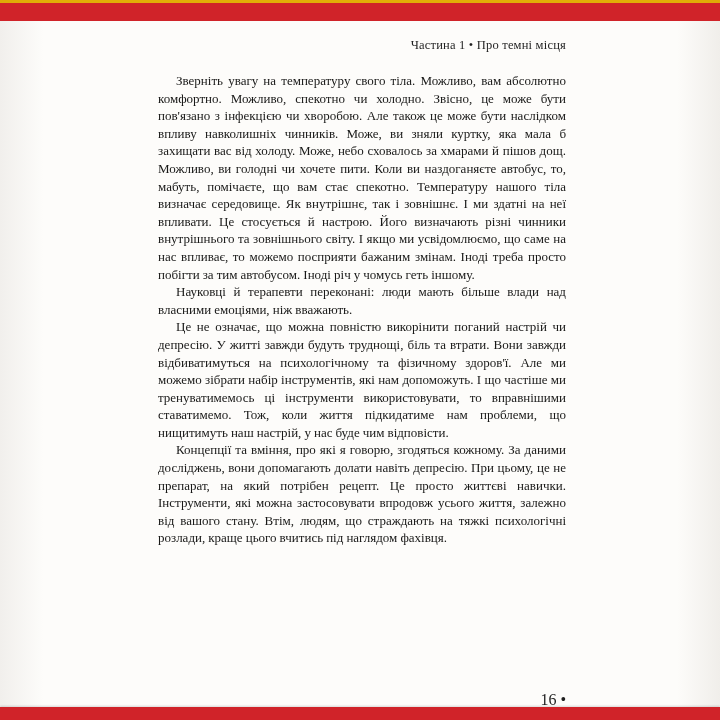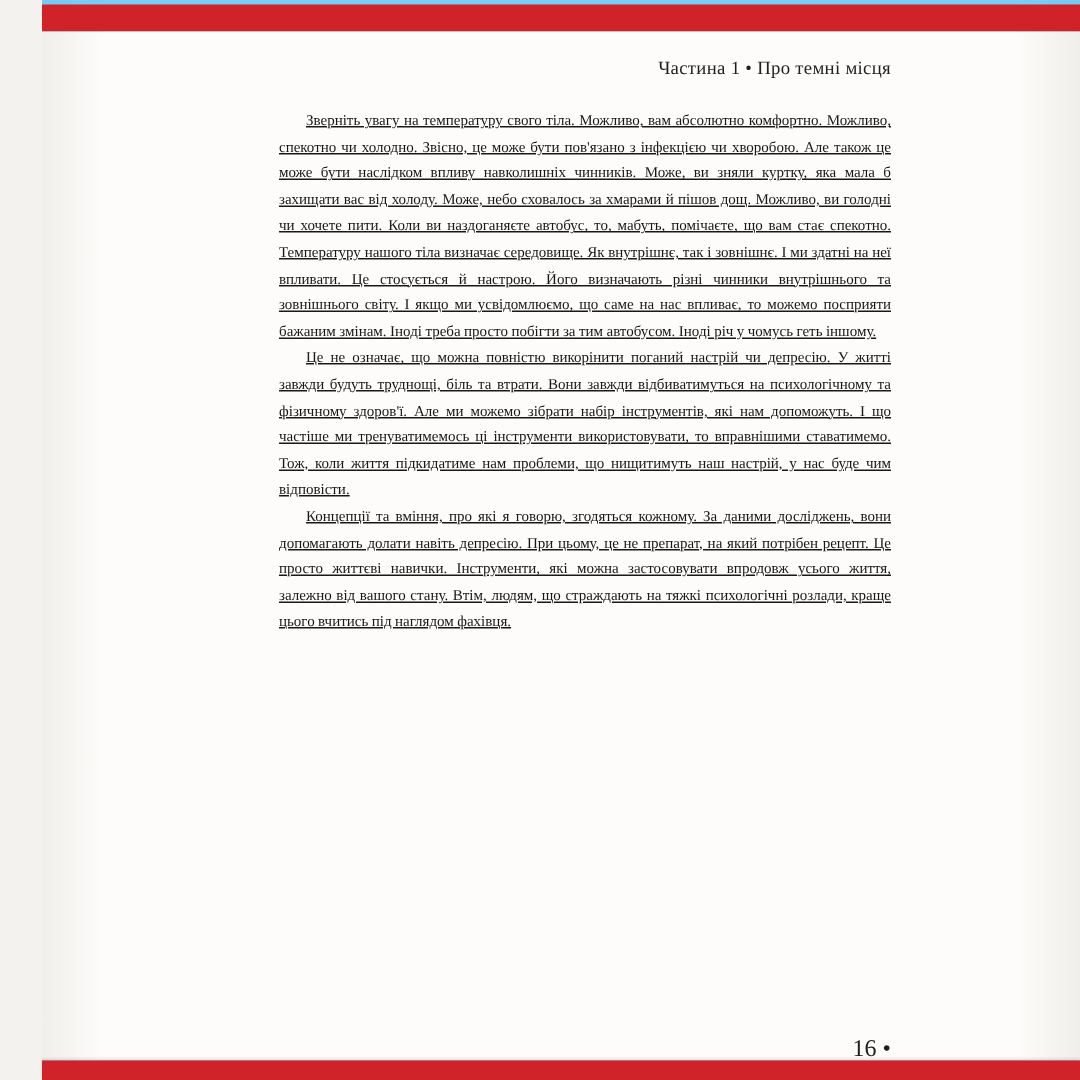--- a/index.html
+++ b/index.html
@@ -7,23 +7,22 @@
     padding: 0;
     width: 720px;
     height: 720px;
     overflow: hidden;
     background: #f3f2ef;
     font-family: "Liberation Serif", "DejaVu Serif", serif;
   }
   .photo-frame {
     position: absolute;
     inset: 0;
-    background: #7dd3fc;
+    background: #eab308;
     box-shadow: inset 0 0 46px rgba(0,0,0,0.07);
-    margin-left: 28px;
   }
   .cover-edge {
     position: absolute;
     left: 0;
     right: 0;
     background: #d02329;
   }
   .cover-edge.top { top: 3px; height: 18px; }
   .cover-edge.bottom { bottom: 0; height: 13px; box-shadow: 0 -1px 2px rgba(0,0,0,0.15); }
   .page-sheet {
@@ -46,28 +45,27 @@
   }
   .body-text {
     position: absolute;
     top: 72px;
     left: 158px;
     width: 408px;
     color: #181817;
   }
   .body-text p {
     margin: 0;
-    font-size: 10px;
+    font-size: 13px;
     line-height: 17.6px;
     text-align: justify;
     text-indent: 18px;
     hyphens: auto;
     -webkit-hyphens: auto;
     word-spacing: -0.2px;
-    text-decoration: underline;
   }
   .folio {
     position: absolute;
     top: 691px;
     left: 158px;
     width: 408px;
     text-align: right;
     font-size: 16px;
     color: #1f1f1f;
   }
@@ -77,18 +75,19 @@
 
 <div class="photo-frame">
   <div class="cover-edge top"></div>
   <div class="page-sheet"></div>
   <div class="cover-edge bottom"></div>
 
   <div class="running-head">Частина 1 • Про темні місця</div>
 
   <div class="body-text">
     <p>Зверніть увагу на температуру свого тіла. Можливо, вам абсолютно комфортно. Можливо, спекотно чи холодно. Звісно, це може бути пов'язано з інфекцією чи хворобою. Але також це може бути наслідком впливу навколишніх чинників. Може, ви зняли куртку, яка мала б захищати вас від холоду. Може, небо сховалось за хмарами й пішов дощ. Можливо, ви голодні чи хочете пити. Коли ви наздоганяєте автобус, то, мабуть, помічаєте, що вам стає спекотно. Температуру нашого тіла визначає середовище. Як внутрішнє, так і зовнішнє. І ми здатні на неї впливати. Це стосується й настрою. Його визначають різні чинники внутрішнього та зовнішнього світу. І якщо ми усвідомлюємо, що саме на нас впливає, то можемо посприяти бажаним змінам. Іноді треба просто побігти за тим автобусом. Іноді річ у чомусь геть іншому.</p>
+    <p>Науковці й терапевти переконані: люди мають більше влади над власними емоціями, ніж вважають.</p>
     <p>Це не означає, що можна повністю викорінити поганий настрій чи депресію. У житті завжди будуть труднощі, біль та втрати. Вони завжди відбиватимуться на психологічному та фізичному здоров'ї. Але ми можемо зібрати набір інструментів, які нам допоможуть. І що частіше ми тренуватимемось ці інструменти використовувати, то вправнішими ставатимемо. Тож, коли життя підкидатиме нам проблеми, що нищитимуть наш настрій, у нас буде чим відповісти.</p>
     <p>Концепції та вміння, про які я говорю, згодяться кожному. За даними досліджень, вони допомагають долати навіть депресію. При цьому, це не препарат, на який потрібен рецепт. Це просто життєві навички. Інструменти, які можна застосовувати впродовж усього життя, залежно від вашого стану. Втім, людям, що страждають на тяжкі психологічні розлади, краще цього вчитись під наглядом фахівця.</p>
   </div>
 
   <div class="folio">16 •</div>
 </div>
 
 </body></html>

